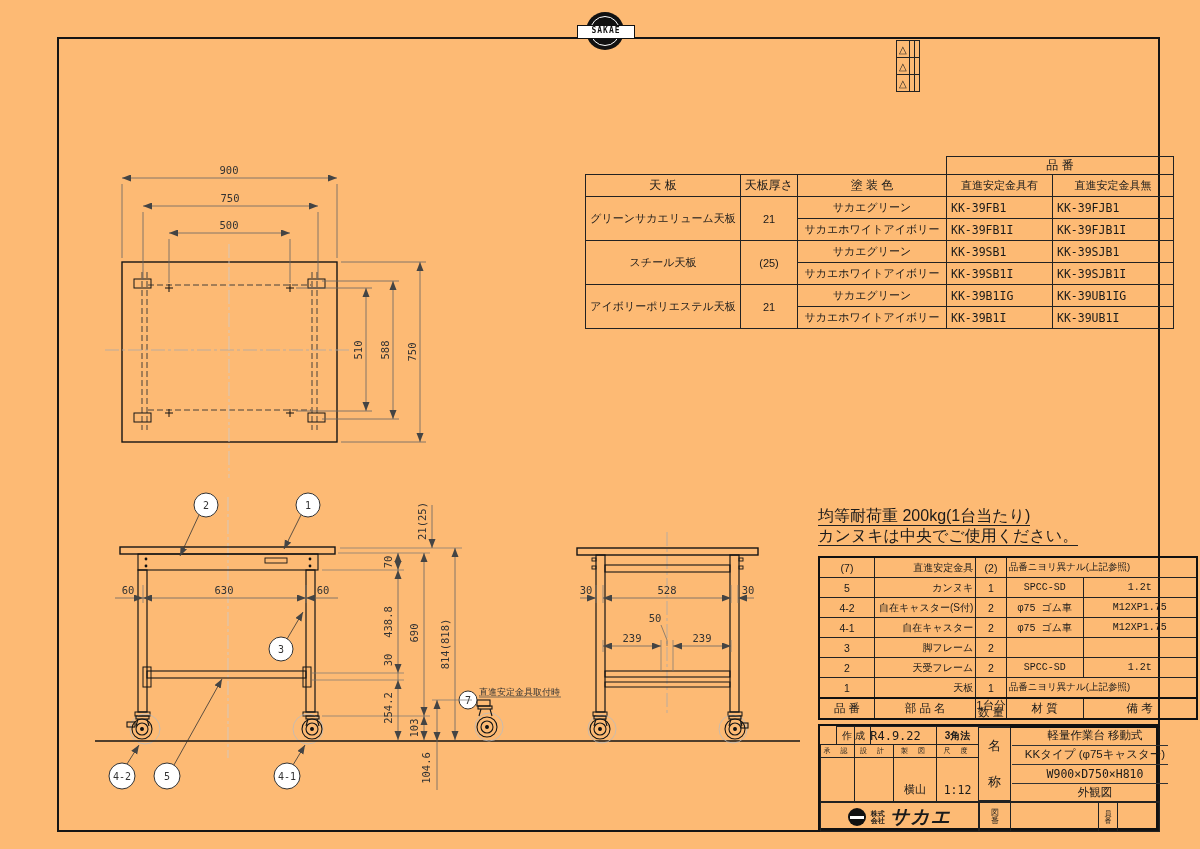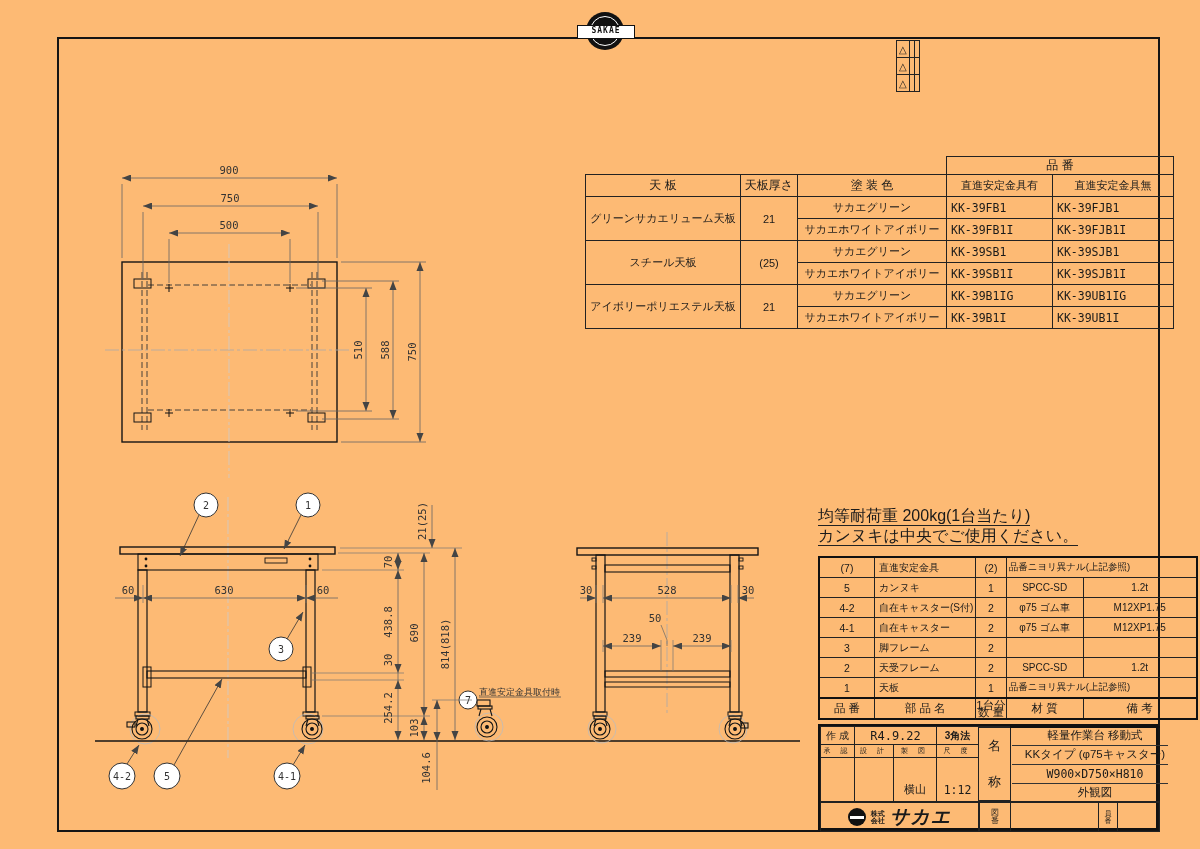--- a/index.html
+++ b/index.html
@@ -25,23 +25,23 @@
   #rel td{font-size:11px;text-align:center;height:21px;}
   #rel td.g{border:none;}
   #rel td.hd{font-size:12px;}
   #rel td.code{font-family:"DejaVu Sans Mono",monospace;font-size:11.5px;text-align:left;padding-left:4px;}
   
   .note{left:818px;font-size:16px;}
   .note span{border-bottom:1px solid #222;padding-bottom:1px;}
   
   #parts{left:818px;top:556px;border:2px solid #111;}
   #parts td{height:19px;font-size:10.5px;text-align:center;}
-  #parts td.nm{text-align:left;padding-left:4px;font-size:10px;border-radius:8px;}
+  #parts td.nm{text-align:right;padding-left:4px;font-size:10px;border-radius:8px;}
   #parts td.sp{text-align:left;font-size:9.5px;}
-  #parts td.mono{font-family:Liberation Sans, sans-serif;font-size:10px;}
+  #parts td.mono{font-family:Liberation Mono, monospace;font-size:10px;}
   #parts tr.hrow td{border-top:2px solid #111;font-size:11.5px;}
   #parts td.qh{font-size:6.5px;line-height:7px;padding:0;}
   
   #tblock{left:818px;top:724px;width:340px;height:106px;border:2px solid #111;box-sizing:border-box;}
   #tblock .c{position:absolute;box-sizing:border-box;border:1px solid #222;font-size:10px;
              display:flex;align-items:center;justify-content:center;white-space:nowrap;overflow:hidden;}
   #tblock .tiny{font-size:7px;letter-spacing:4px;}
   #tblock .vert{flex-direction:column;justify-content:space-around;}
   .namerow{position:absolute;left:0;width:100%;height:19px;display:flex;align-items:center;justify-content:center;
            font-size:11.5px;white-space:nowrap;padding-left:10px;}
@@ -199,21 +199,21 @@
         <div>1台分</div>
         <div>数 量</div>
       </td>
       <td>材  質</td>
       <td>備  考</td>
     </tr>
   </tbody>
     </table>
 
   <div class="abs" id="tblock">
-    <div class="c" style="left:0;top:0;width:35px;height:19px">作 成</div>
+    <div class="c" style="left:16px;top:0;width:35px;height:19px">作 成</div>
     <div class="c" style="left:34px;top:0;width:83px;height:19px;font-family:'DejaVu Sans Mono',monospace;font-size:12px">R4.9.22</div>
     <div class="c" style="left:116px;top:0;width:43px;height:19px;font-weight:bold">3角法</div>
     <div class="c tiny" style="left:0;top:18px;width:35px;height:14px">承 認</div>
     <div class="c tiny" style="left:34px;top:18px;width:40px;height:14px">設 計</div>
     <div class="c tiny" style="left:73px;top:18px;width:44px;height:14px">製 図</div>
     <div class="c tiny" style="left:116px;top:18px;width:43px;height:14px">尺 度</div>
     <div class="c" style="left:0;top:31px;width:35px;height:45px"></div>
     <div class="c" style="left:34px;top:31px;width:40px;height:45px"></div>
     <div class="c" style="left:73px;top:31px;width:44px;height:45px;align-items:flex-end;padding-bottom:4px;font-size:11px">横山</div>
     <div class="c" style="left:116px;top:31px;width:43px;height:45px;align-items:flex-end;padding-bottom:4px;font-family:'DejaVu Sans Mono',monospace;font-size:11.5px">1:12</div>

